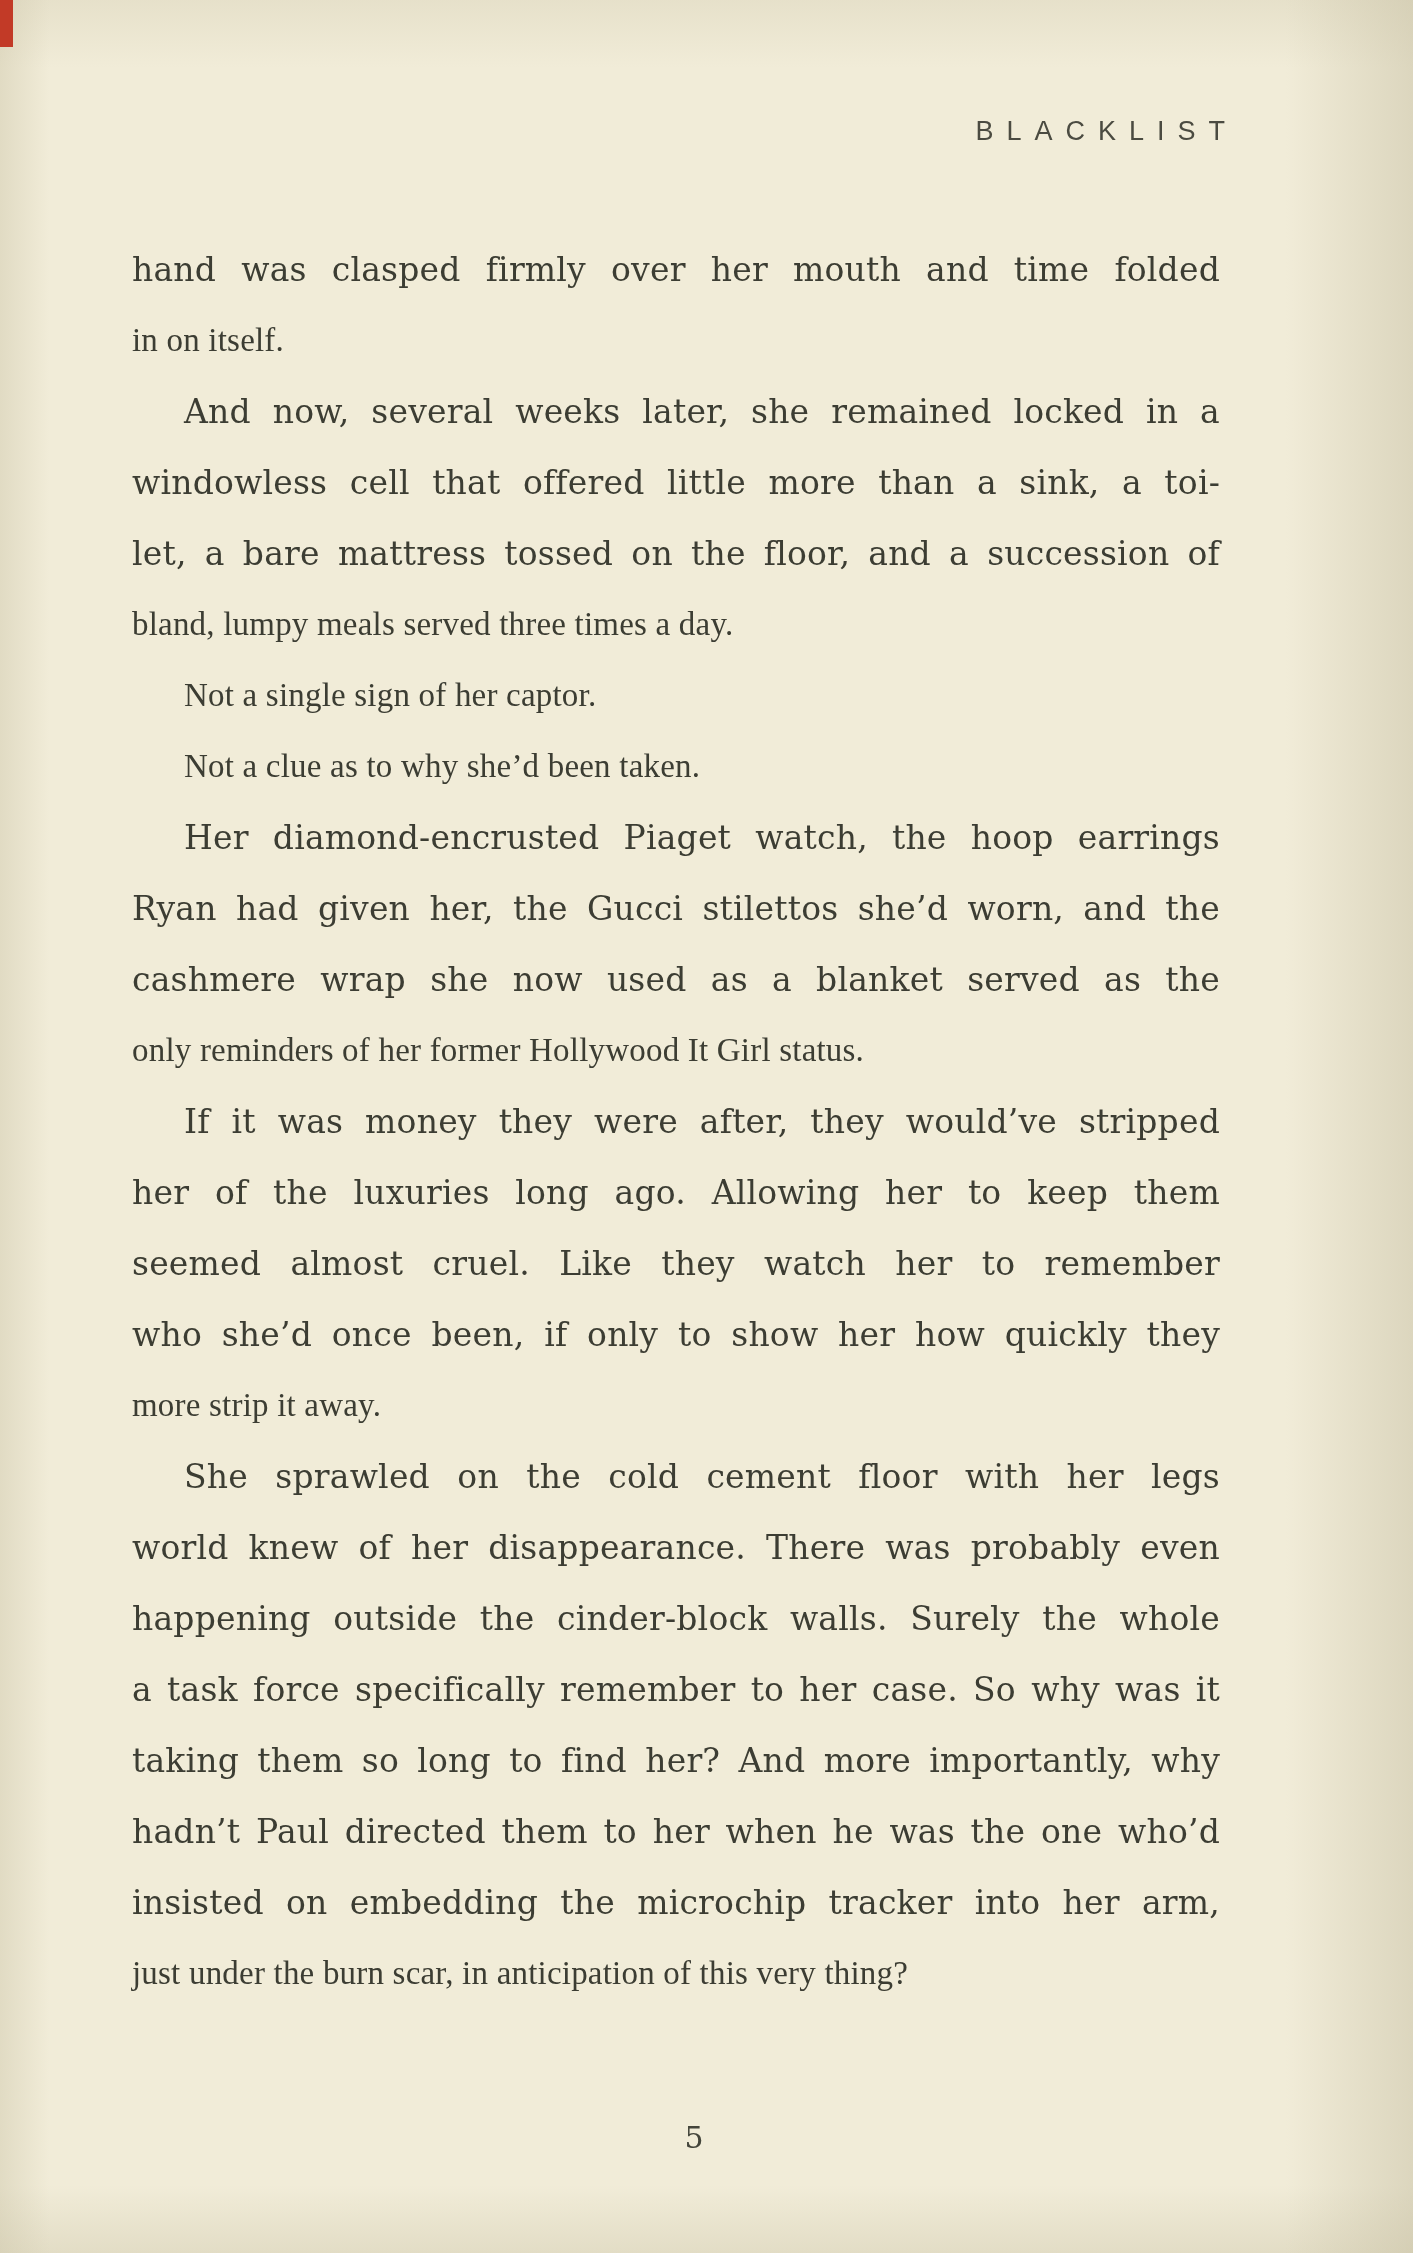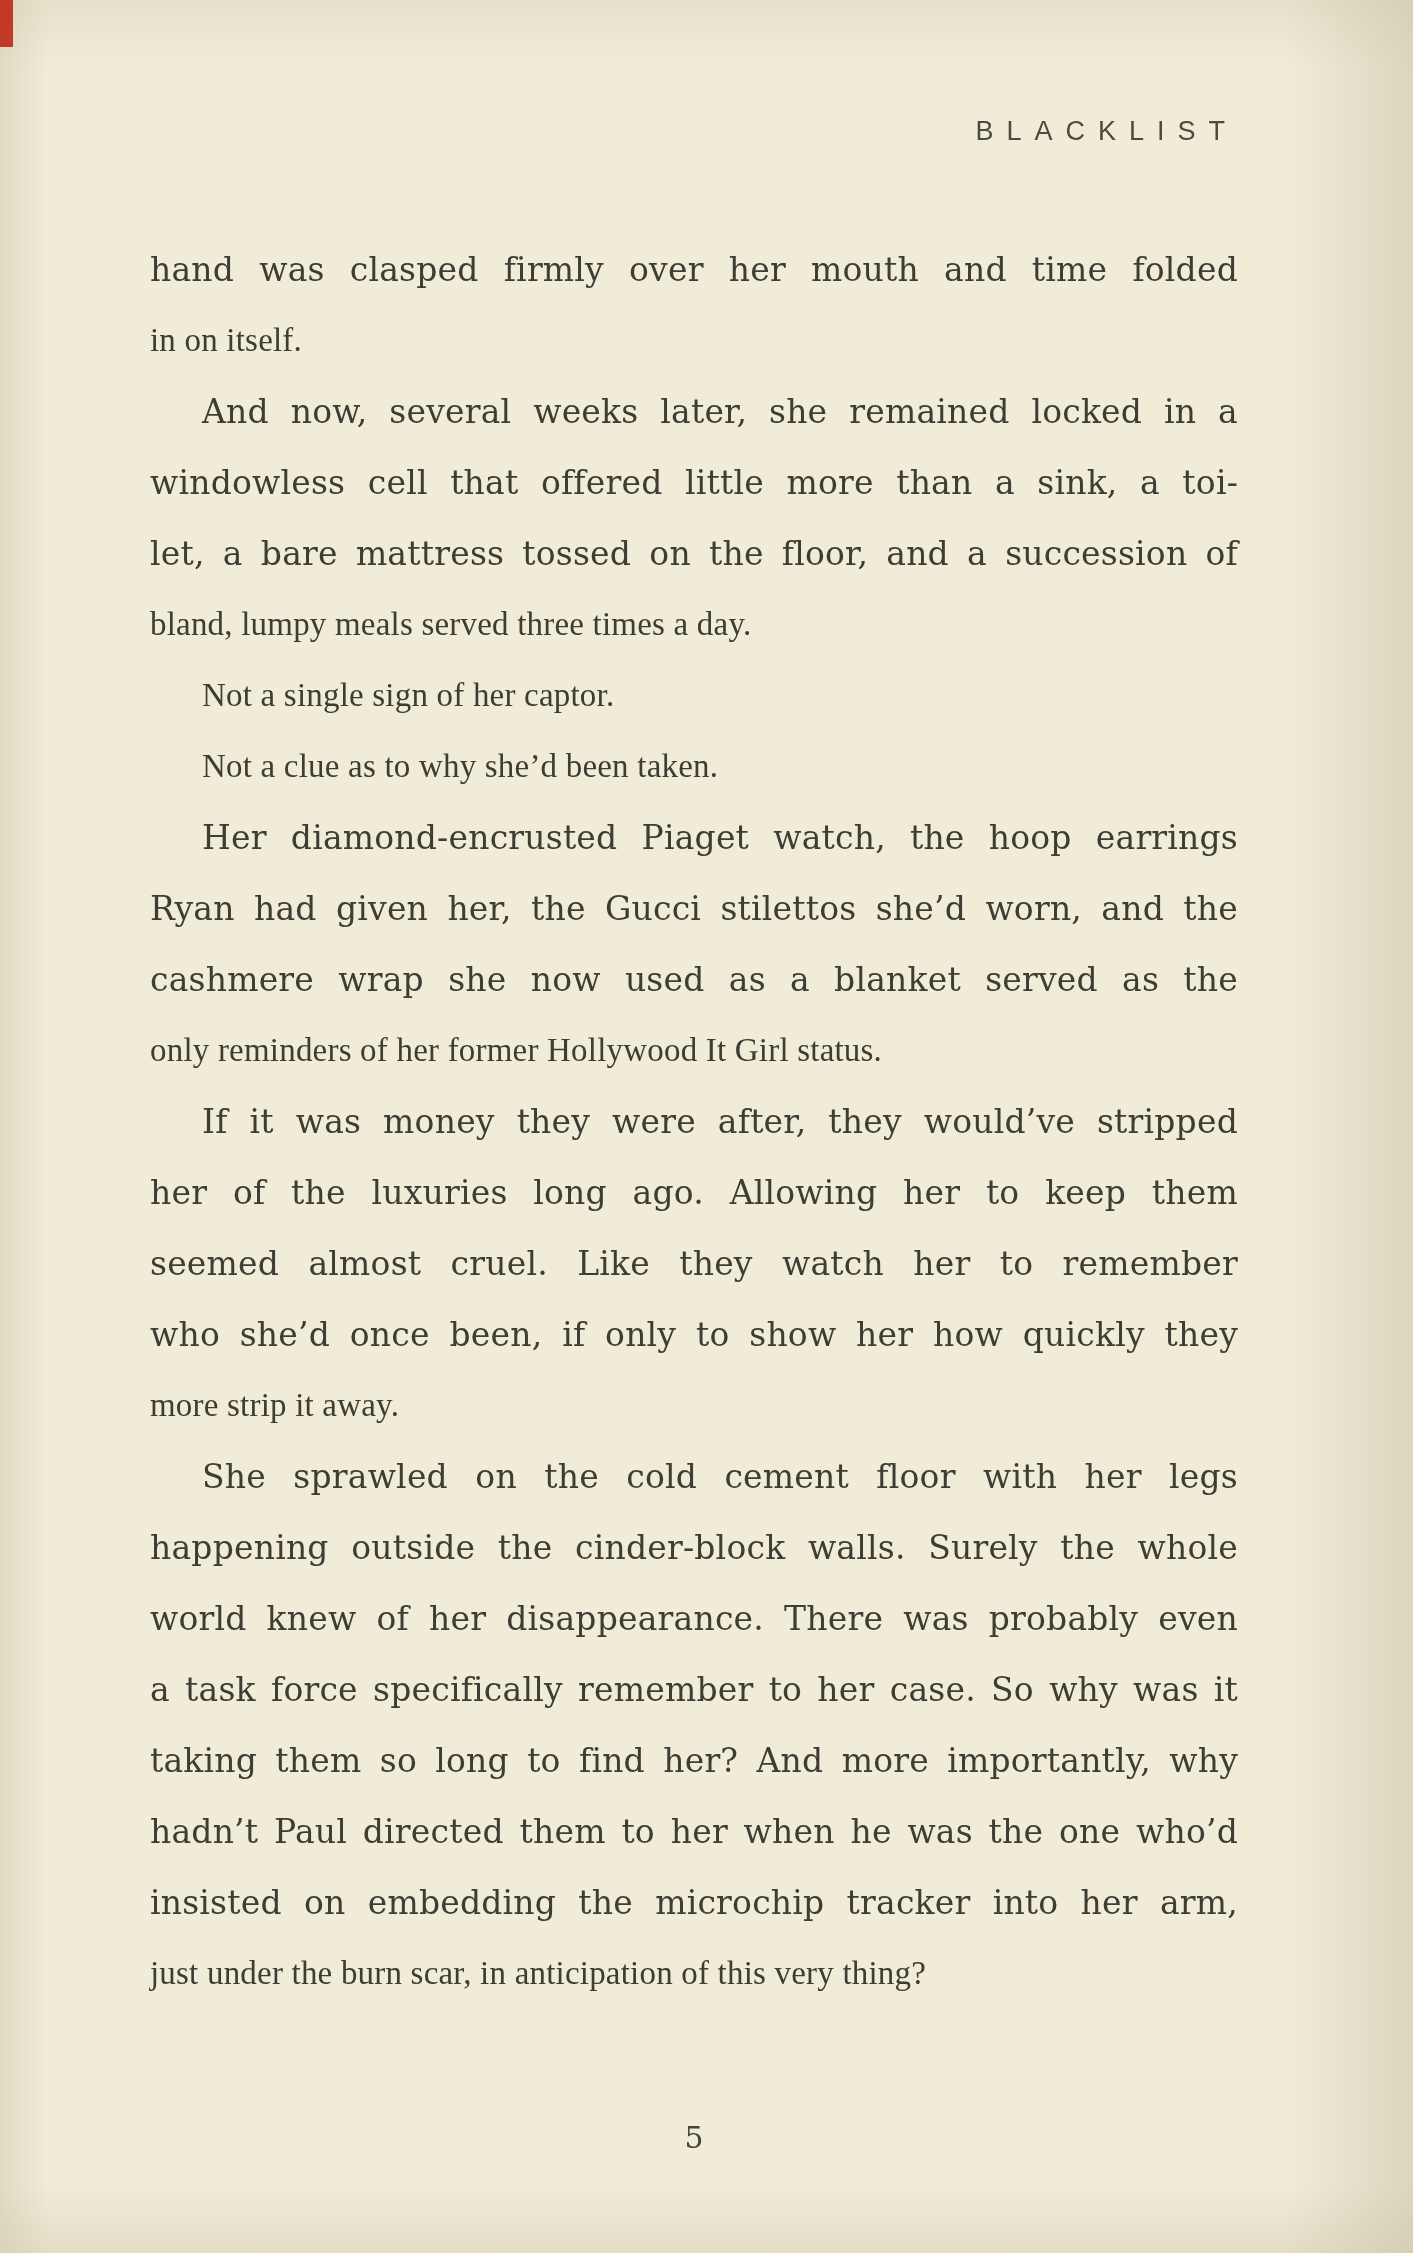--- a/index.html
+++ b/index.html
@@ -26,21 +26,21 @@
   }
   .running-head{
     position:absolute;top:116px;left:150px;width:1088px;
     text-align:right;
     font-family:"Liberation Sans", sans-serif;
     font-size:27px;font-weight:400;
     letter-spacing:13px;
     color:#4b4b41;
   }
   .text-block{
-    position:absolute;top:234px;left:150px;width:1088px;
+    position:absolute;top:234px;left:132px;width:1088px;
     font-size:33px;line-height:71px;
     letter-spacing:.2px;
   }
   .para{margin:0;padding:0;}
   .line{
     text-align:justify;
     text-align-last:justify;
   }
   .line.last{
     text-align-last:left;
@@ -88,22 +88,22 @@
     </div>
     <div class="para indent">
       <div class="line first">If it was money they were after, they would’ve stripped</div>
       <div class="line">her of the luxuries long ago. Allowing her to keep them</div>
       <div class="line">seemed almost cruel. Like they watch her to remember</div>
       <div class="line">who she’d once been, if only to show her how quickly they</div>
       <div class="line last">more strip it away.</div>
     </div>
     <div class="para indent">
       <div class="line first">She sprawled on the cold cement floor with her legs</div>
+      <div class="line">world knew of her disappearance. There was probably even</div>
       <div class="line">happening outside the cinder-block walls. Surely the whole</div>
-      <div class="line">world knew of her disappearance. There was probably even</div>
       <div class="line">a task force specifically remember to her case. So why was it</div>
       <div class="line">taking them so long to find her? And more importantly, why</div>
       <div class="line">hadn’t Paul directed them to her when he was the one who’d</div>
       <div class="line">insisted on embedding the microchip tracker into her arm,</div>
       <div class="line last">just under the burn scar, in anticipation of this very thing?</div>
     </div>
   </div>
 
 <div class="page-number">5</div>
 

